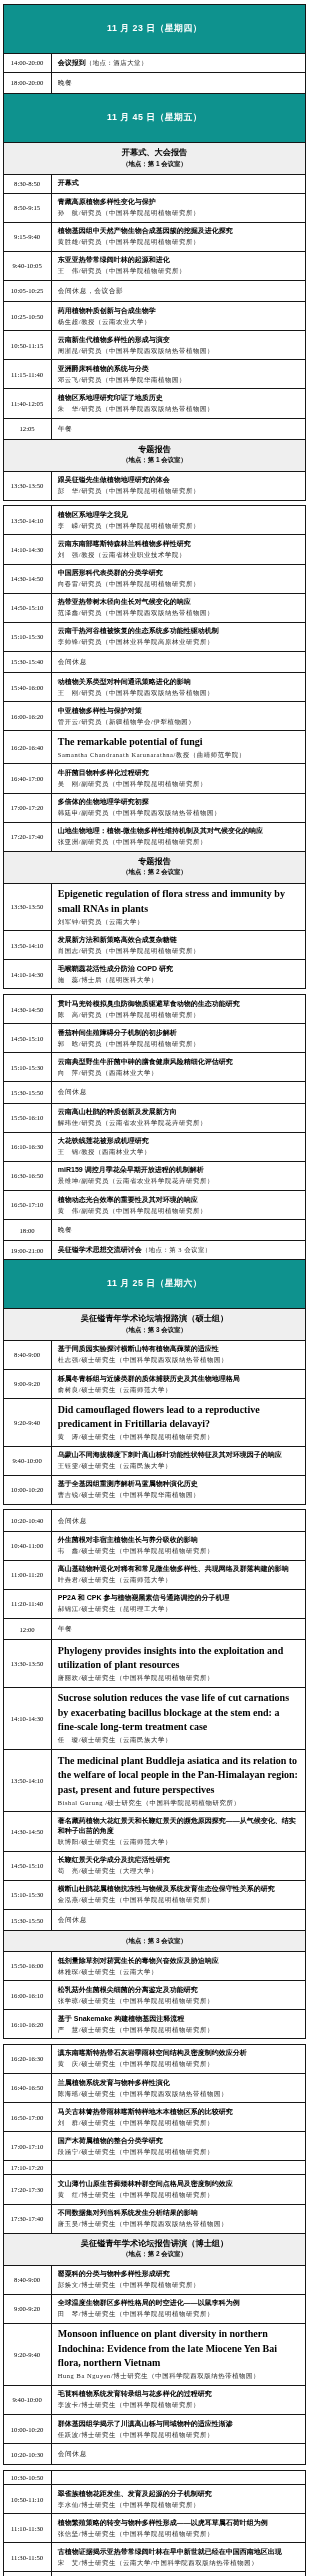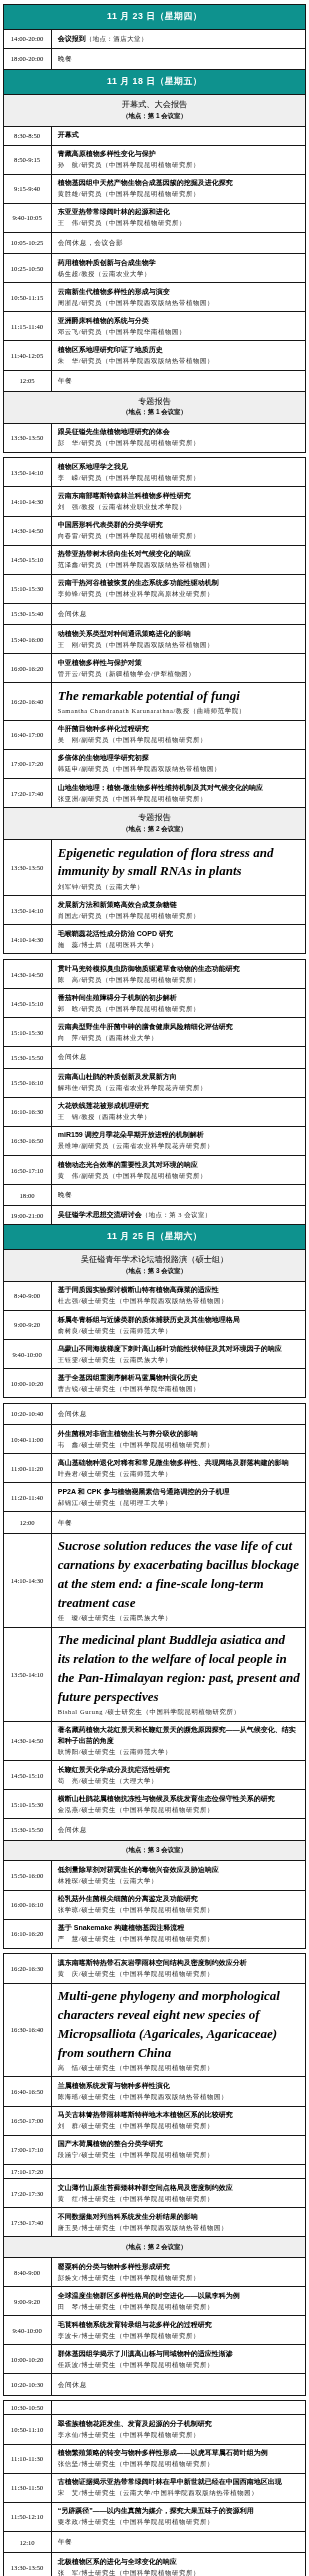--- a/index.html
+++ b/index.html
@@ -4,41 +4,41 @@
 <style>
   html,body{margin:0;padding:0;background:#ffffff;}
   body{width:309px;font-family:"Liberation Sans",sans-serif;color:#000;}
   #schedule{padding:4.1px 2.6px 5.2px 2.6px;}
   .seg{border:0.5px solid #161616;}
   .seg + .seg{margin-top:4.6px;}
   .seg > * + *{border-top:0.5px solid #161616;}
   .day-bar{
     background:var(--teal,#0E928E);
     color:#fff;font-weight:bold;font-size:8.8px;letter-spacing:0.5px;
-    text-align:center;padding:6px 0;
+    text-align:center;padding:18px 0;
   }
   .sec{
     background:var(--secbg,#EFEFEF);
     text-align:center;padding:4.1px 3.1px 5.2px 3.1px;
   }
-  .sec-t{font-size:8.2px;font-weight:normal;line-height:1.35;}
+  .sec-t{font-size:8.2px;font-weight:bold;line-height:1.35;}
   .sec-l{font-size:6.4px;font-weight:bold;margin-top:1.5px;}
   .row{display:flex;align-items:stretch;background:#fff;}
   .time{
     flex:0 0 45px;border-right:0.5px solid #161616;
     display:flex;align-items:center;justify-content:center;
     font-family:"Liberation Serif",serif;font-size:6.7px;
     padding:3.1px 1px;text-align:center;
   }
   .cell{
     flex:1;min-width:0;padding:3.6px 5.2px 3.6px 6.2px;
     display:flex;flex-direction:column;justify-content:center;
   }
   .t{font-size:7px;font-weight:bold;line-height:1.5;color:#000;}
-  .t.en{font-family:"Liberation Serif",serif;font-size:13px;line-height:1.45;font-style:italic;}
+  .t.en{font-family:"Liberation Serif",serif;font-size:10px;line-height:1.45;}
   .note{font-family:"Liberation Serif",serif;font-weight:normal;font-size:6.4px;letter-spacing:0.5px;color:#222;}
   .sp{font-family:"Liberation Serif",serif;font-size:6.4px;color:#222;letter-spacing:0.6px;line-height:1.55;margin-top:0.5px;}
   .pl{font-family:"Liberation Serif",serif;font-size:6.7px;color:#222;letter-spacing:0.6px;line-height:1.5;padding:1.5px 0;}
 </style>
 </head>
 <body>
 
 <div id="schedule" style="--teal: #0E928E; --secbg: #EFEFEF;">
     <div class="seg">
       <div class="day-bar"><span>11 月 23 日（星期四）</span></div>
@@ -47,21 +47,21 @@
         <div class="cell">
           <div class="t"><span>会议报到</span><span class="note">（地点：酒店大堂）</span></div>
         </div>
       </div>
       <div class="row">
         <div class="time">18:00-20:00</div>
         <div class="cell">
           <div class="pl">晚餐</div>
         </div>
       </div>
-      <div class="day-bar"><span>11 月 18 日（星期五）</span></div>
+      <div class="day-bar"><span>11 月 45 日（星期五）</span></div>
       <div class="sec">
         <div class="sec-t">开幕式、大会报告</div>
         <div class="sec-l">（地点：第 1 会议室）</div>
       </div>
       <div class="row">
         <div class="time">8:30-8:50</div>
         <div class="cell">
           <div class="t"><span>开幕式</span></div>
         </div>
       </div>
@@ -329,20 +329,27 @@
         </div>
       </div>
       <div class="row">
         <div class="time">9:00-9:20</div>
         <div class="cell">
           <div class="t"><span>栎属冬青栎组与近缘类群的质体捕获历史及其生物地理格局</span></div>
           <div class="sp">俞树良/硕士研究生（云南师范大学）</div>
         </div>
       </div>
       <div class="row">
+        <div class="time">9:20-9:40</div>
+        <div class="cell">
+          <div class="t en"><span>Did camouflaged flowers lead to a reproductive predicament in Fritillaria delavayi?</span></div>
+          <div class="sp">黄　涛/硕士研究生（中国科学院昆明植物研究所）</div>
+        </div>
+      </div>
+      <div class="row">
         <div class="time">9:40-10:00</div>
         <div class="cell">
           <div class="t"><span>乌蒙山不同海拔梯度下刺叶高山栎叶功能性状特征及其对环境因子的响应</span></div>
           <div class="sp">王钰雯/硕士研究生（云南民族大学）</div>
         </div>
       </div>
       <div class="row">
         <div class="time">10:00-10:20</div>
         <div class="cell">
           <div class="t"><span>基于全基因组重测序解析马蓝属物种演化历史</span></div>
@@ -378,20 +385,27 @@
           <div class="sp">郝锦江/硕士研究生（昆明理工大学）</div>
         </div>
       </div>
       <div class="row">
         <div class="time">12:00</div>
         <div class="cell">
           <div class="pl">午餐</div>
         </div>
       </div>
       <div class="row">
+        <div class="time">13:30-13:50</div>
+        <div class="cell">
+          <div class="t en"><span>Phylogeny provides insights into the exploitation and utilization of plant resources</span></div>
+          <div class="sp">唐丽欢/硕士研究生（中国科学院昆明植物研究所）</div>
+        </div>
+      </div>
+      <div class="row">
         <div class="time">14:10-14:30</div>
         <div class="cell">
           <div class="t en"><span>Sucrose solution reduces the vase life of cut carnations by exacerbating bacillus blockage at the stem end:  a fine-scale long-term treatment case</span></div>
           <div class="sp">任　璇/硕士研究生（云南民族大学）</div>
         </div>
       </div>
       <div class="row">
         <div class="time">13:50-14:10</div>
         <div class="cell">
           <div class="t en"><span>The medicinal plant Buddleja asiatica and its relation to the welfare of local people in the Pan-Himalayan region: past, present and future perspectives</span></div>
@@ -452,27 +466,20 @@
     </div>
     <div class="seg">
       <div class="row">
         <div class="time">16:20-16:30</div>
         <div class="cell">
           <div class="t"><span>滇东南喀斯特热带石灰岩季雨林空间结构及密度制约效应分析</span></div>
           <div class="sp">黄　庆/硕士研究生（中国科学院昆明植物研究所）</div>
         </div>
       </div>
       <div class="row">
-        <div class="time">16:30-16:40</div>
-        <div class="cell">
-          <div class="t en"><span>Multi-gene phylogeny and morphological characters reveal eight new species of Micropsalliota (Agaricales, Agaricaceae) from southern China</span></div>
-          <div class="sp">高　恬/硕士研究生（中国科学院昆明植物研究所）</div>
-        </div>
-      </div>
-      <div class="row">
         <div class="time">16:40-16:50</div>
         <div class="cell">
           <div class="t"><span>兰属植物系统发育与物种多样性演化</span></div>
           <div class="sp">陈海瑶/硕士研究生（中国科学院西双版纳热带植物园）</div>
         </div>
       </div>
       <div class="row">
         <div class="time">16:50-17:00</div>
         <div class="cell">
           <div class="t"><span>马关古林箐热带雨林喀斯特样地木本植物区系的比较研究</span></div>
@@ -497,34 +504,42 @@
         </div>
       </div>
       <div class="row">
         <div class="time">17:30-17:40</div>
         <div class="cell">
           <div class="t"><span>不同数据集对列当科系统发生分析结果的影响</span></div>
           <div class="sp">唐玉昊/博士研究生（中国科学院西双版纳热带植物园）</div>
         </div>
       </div>
       <div class="sec">
+        <div class="sec-t">吴征镒青年学术论坛报告讲演（博士组）</div>
         <div class="sec-l">（地点：第 2 会议室）</div>
       </div>
       <div class="row">
         <div class="time">8:40-9:00</div>
         <div class="cell">
           <div class="t"><span>罂粟科的分类与物种多样性形成研究</span></div>
           <div class="sp">彭焕文/博士研究生（中国科学院植物研究所）</div>
         </div>
       </div>
       <div class="row">
         <div class="time">9:00-9:20</div>
         <div class="cell">
           <div class="t"><span>全球温度生物群区多样性格局的时空进化——以鼠李科为例</span></div>
           <div class="sp">田　琴/博士研究生（中国科学院昆明植物研究所）</div>
+        </div>
+      </div>
+      <div class="row">
+        <div class="time">9:20-9:40</div>
+        <div class="cell">
+          <div class="t en"><span>Monsoon influence on plant diversity in northern Indochina: Evidence from the late Miocene Yen Bai flora, northern Vietnam</span></div>
+          <div class="sp">Hung Ba Nguyen/博士研究生（中国科学院西双版纳热带植物园）</div>
         </div>
       </div>
       <div class="row">
         <div class="time">9:40-10:00</div>
         <div class="cell">
           <div class="t"><span>毛茛科植物系统发育转录组与花多样化的过程研究</span></div>
           <div class="sp">李波卡/博士研究生（中国科学院植物研究所）</div>
         </div>
       </div>
       <div class="row">

